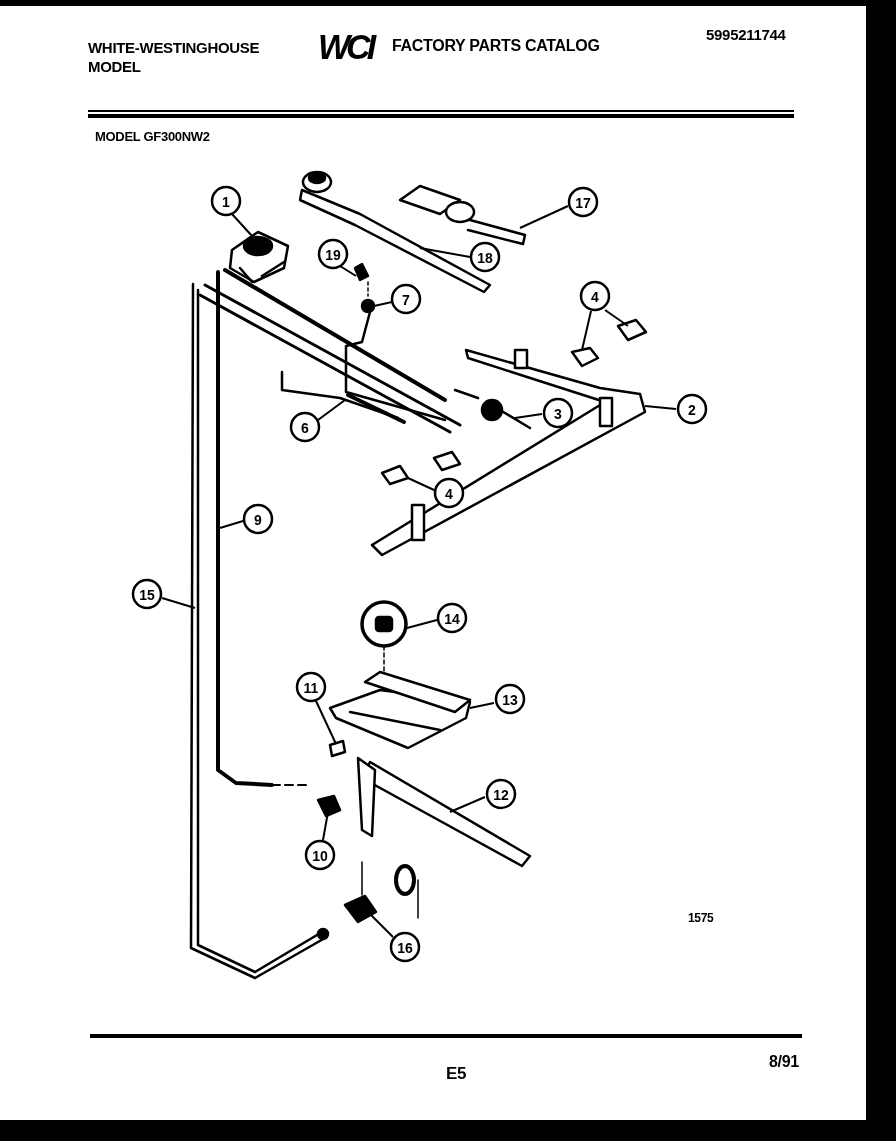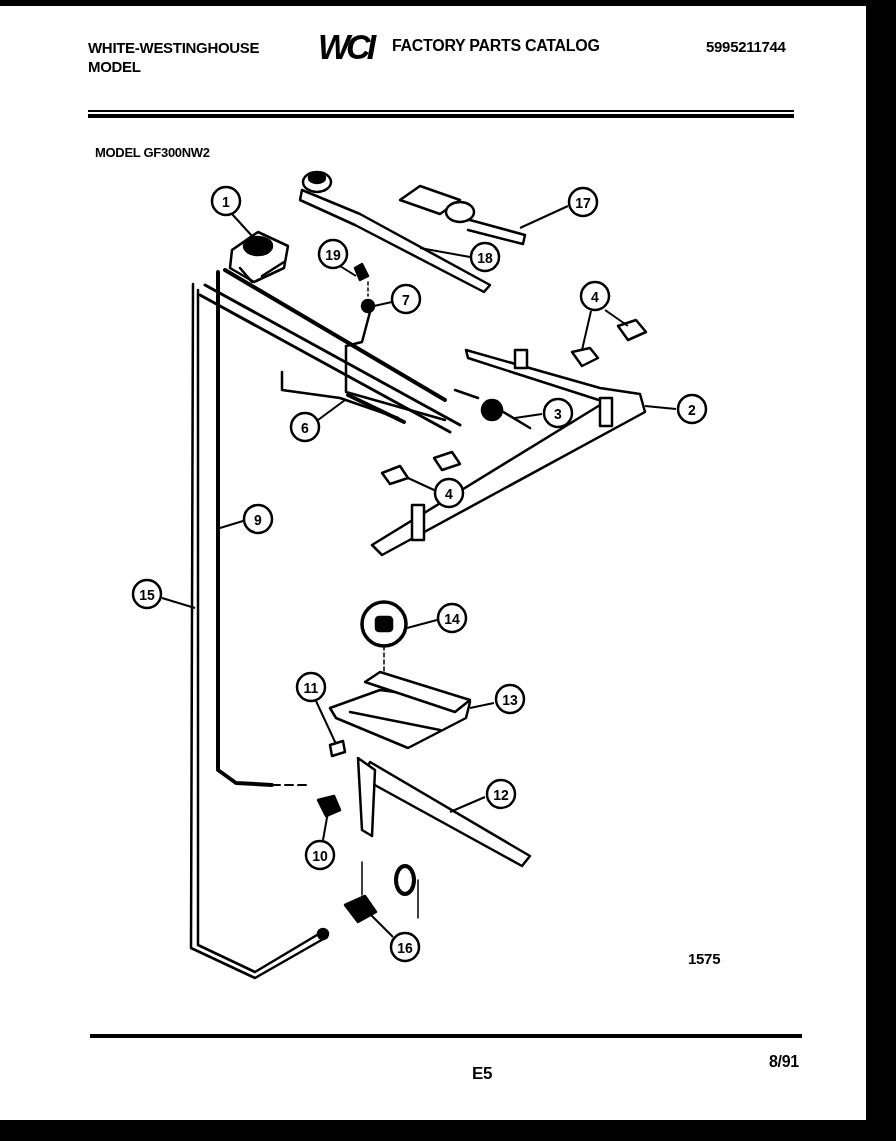--- a/index.html
+++ b/index.html
@@ -4,28 +4,28 @@
 <style>
   html, body { margin:0; padding:0; }
   body { width:896px; height:1141px; background:#000; position:relative; overflow:hidden;
          font-family:"Liberation Sans", sans-serif; }
   .page { position:absolute; left:0; top:6px; width:866px; height:1114px; background:#fff; }
   .hdr { position:absolute; font-weight:bold; color:#000; letter-spacing:-0.3px; }
   .brand { left:88px; top:38px; font-size:15px; line-height:19px; }
   .logo { left:318px; top:27px; font-size:34px; font-style:italic; font-weight:900;
           letter-spacing:-4px; transform:scaleY(1.05); font-family:"Liberation Sans", sans-serif; }
   .catalog { left:392px; top:37px; font-size:16px; }
-  .partno { left:706px; top:38px; font-size:15px; }
+  .partno { left:706px; top:26px; font-size:15px; }
   .rule-thin { position:absolute; left:88px; width:706px; height:2px; top:110px; background:#000; }
   .rule-thick { position:absolute; left:88px; width:706px; height:4px; top:114px; background:#000; }
-  .model { left:95px; top:129px; font-size:13px;margin-top:16px; }
-  .fig { left:688px; top:950px; font-size:15px;text-align:center; }
+  .model { left:95px; top:129px; font-size:13px; }
+  .fig { left:688px; top:911px; font-size:12px;text-align:center; }
   .rule-bot { position:absolute; left:90px; width:712px; height:4px; top:1034px; background:#000; }
   .date { left:769px; top:1053px; font-size:16px; }
-  .pageid { left:472px; top:1064px; font-size:17px; }
+  .pageid { left:446px; top:1064px; font-size:17px; }
   svg.diagram { position:absolute; left:0; top:0; }
   .callout circle { fill:#fff; stroke:#000; stroke-width:2.5; }
   .callout text { font-family:"Liberation Sans", sans-serif; font-weight:bold; font-size:14px;
                   text-anchor:middle; dominant-baseline:central; fill:#000; }
 </style>
 </head>
 <body>
 
 <div class="page"></div>
 

